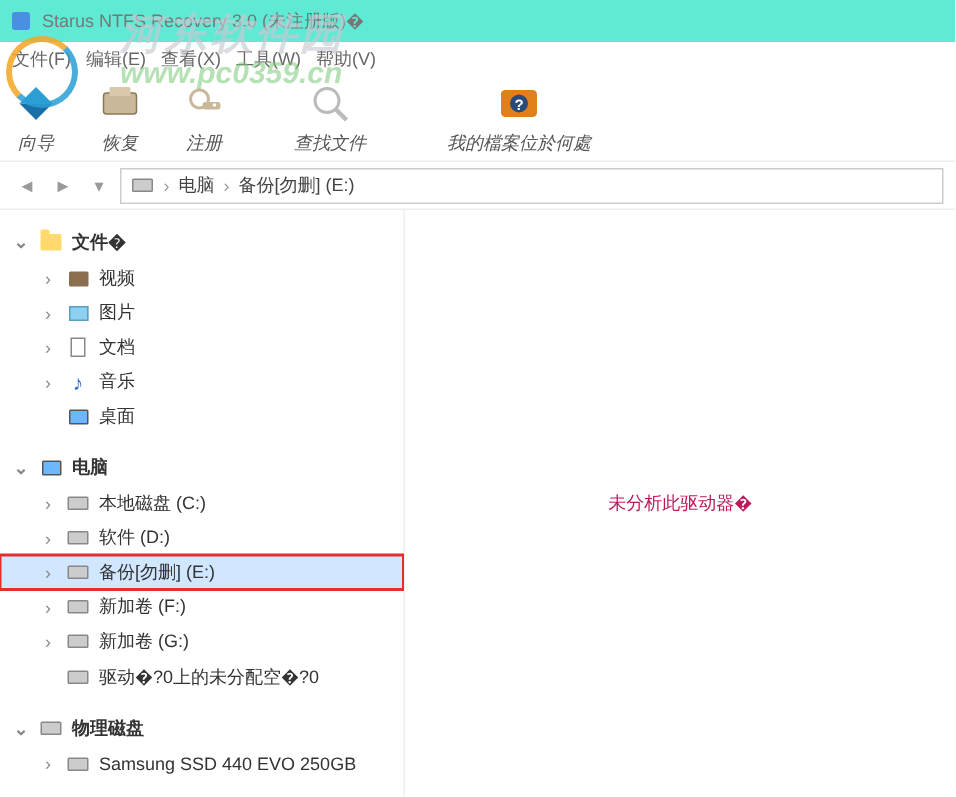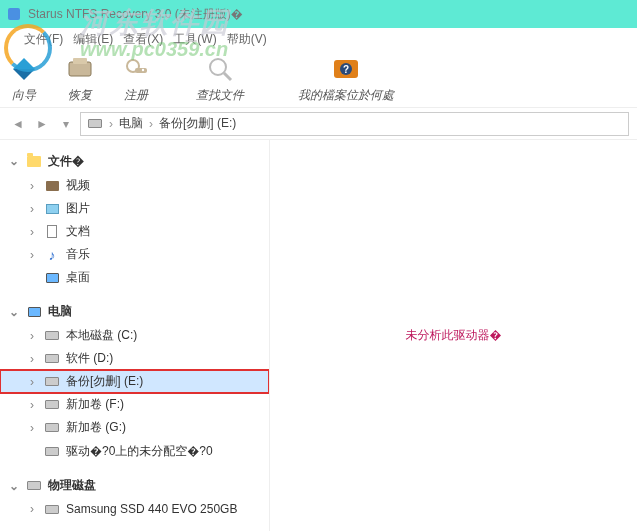--- a/index.html
+++ b/index.html
@@ -1,21 +1,21 @@
 <!DOCTYPE html>
 <html><head>
   <meta charset="utf-8">
   <style>
     * { margin: 0; padding: 0; box-sizing: border-box; font-family: "Microsoft YaHei", sans-serif; }
     body { width: 637px; height: 531px; background: #fff; font-size: 12px; color: #333; overflow: hidden; position: relative; }
     
     .titlebar { height: 28px; background: #5eead4; display: flex; align-items: center; padding: 0 6px; color: #777; }
     .titlebar .app-icon { width: 16px; height: 16px; margin-right: 6px; }
     
-    .menubar { height: 22px; display: flex; align-items: center; padding: 0 8px; gap: 10px; color: #666; margin-left: 16px; }
+    .menubar { height: 22px; display: flex; align-items: center; padding: 0 8px; gap: 10px; color: #666; }
     .menubar span { cursor: default; }
     
     .toolbar { height: 58px; display: flex; align-items: center; padding: 4px 8px; gap: 24px; background: #fff; border-bottom: 1px solid #eee; }
     .toolbar-item { display: flex; flex-direction: column; align-items: center; gap: 2px; }
     .toolbar-item .tb-icon { width: 32px; height: 32px; display: flex; align-items: center; justify-content: center; }
     .toolbar-item .tb-label { font-size: 12px; color: #555; font-style: italic; }
     
     .breadcrumb-bar { height: 32px; display: flex; align-items: center; padding: 0 8px; gap: 4px; border-bottom: 1px solid #eee; }
     .nav-arrow { width: 20px; height: 20px; display: flex; align-items: center; justify-content: center; color: #999; }
     .bc-box { flex: 1; height: 24px; border: 1px solid #ccc; display: flex; align-items: center; padding: 0 6px; gap: 6px; color: #444; }

